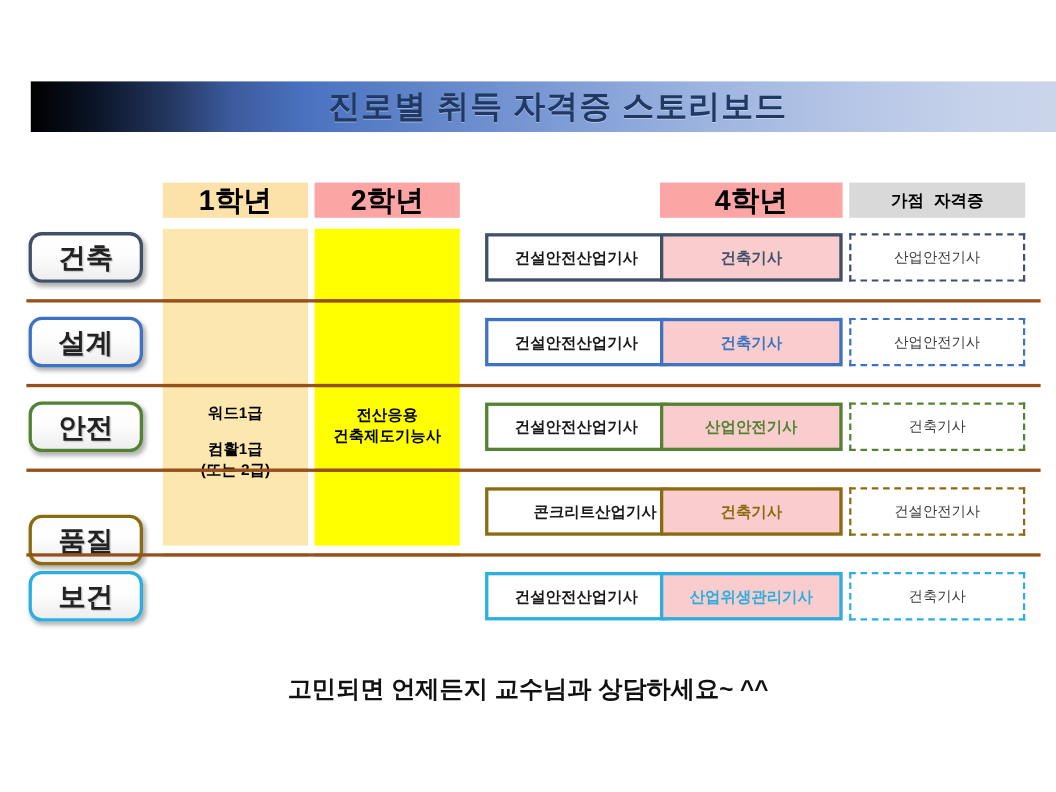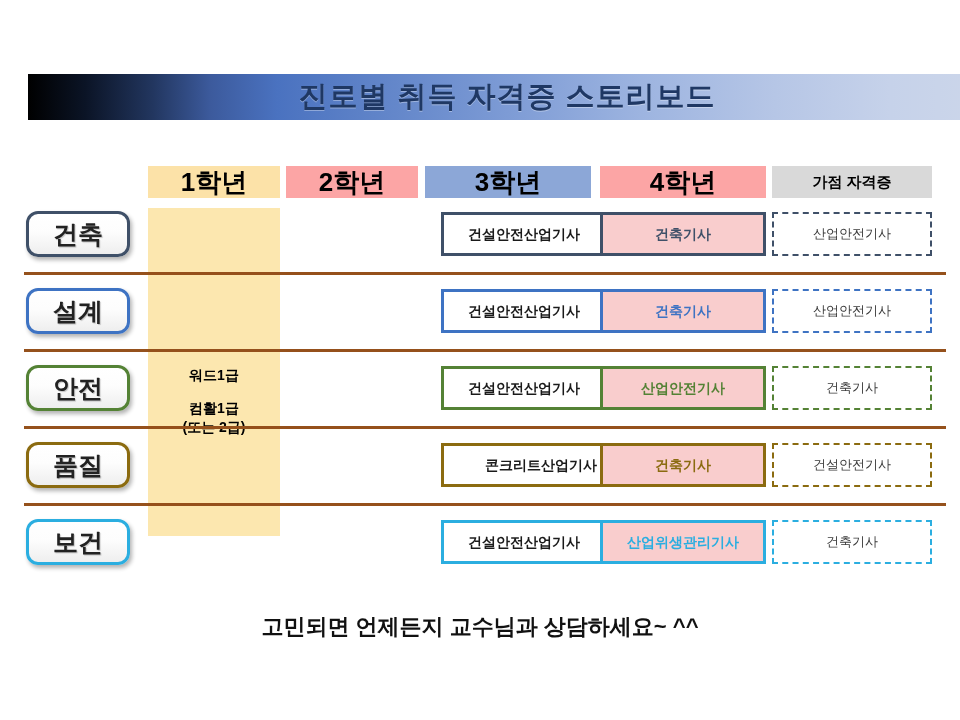--- a/index.html
+++ b/index.html
@@ -62,21 +62,21 @@
     font-weight: bold;
     color: #000000;
     white-space: nowrap;
   }
   .col-header.grade { font-size: 26px; }
   .col-header.bonus { font-size: 15px; }
 
   .col-band {
     position: absolute;
     top: 208px;
-    height: 328px;
+    height: 288px;
     padding-left: 12px;
   }
 
   
   #band-y1 { left: 148px; width: 132px; background: #FCE7AF; }
   #band-y2 { left: 286px; width: 132px; background: #FFFF00; }
 
   .band-text {
     position: absolute;
     left: 0;
@@ -172,38 +172,41 @@
   <div id="title-banner">
     <span id="title-text">진로별 취득 자격증 스토리보드</span>
   </div>
 
   <div class="col-header grade" id="hdr-y1" style="left: 148px; width: 132px; background: rgb(252, 226, 168);">
     <span>1학년</span>
   </div>
   <div class="col-header grade" id="hdr-y2" style="left: 286px; width: 132px; background: #fca5a5;">
     <span>2학년</span>
   </div>
-  <div class="col-header grade" id="hdr-y3" style="left: 425px; width: 166px; background: rgb(140, 167, 215);">
-    <span>3학년</span>
-  </div>
   <div class="col-header grade" id="hdr-y4" style="left: 600px; width: 166px; background: #fca5a5;">
     <span>4학년</span>
   </div>
-  <div class="col-header bonus" id="hdr-bonus" style="left: 772px; width: 160px; background: rgb(217, 217, 217);">
+  <div class="col-header bonus" id="hdr-bonus" style="left: 772px; width: 160px; background: rgb(217, 217, 217); font-family: Liberation Mono, monospace;">
     <span>가점 자격증</span>
   </div>
 
   <div class="col-band" id="band-y1" style="background: rgb(252, 231, 175);">
     <div class="band-text" id="y1-text">
       <span>워드1급</span>
       <span class="gap"></span>
       <span>컴활1급</span><br>
       <span>(또는 2급)</span>
     </div>
   </div>
+  <div class="col-band" id="band-y2" style="background: rgb(255, 255, 0);">
+    <div class="band-text" id="y2-text">
+      <span>전산응용</span><br>
+      <span>건축제도기능사</span>
+    </div>
+  </div>
 
   <div id="rows-layer">
       <div class="row-label" style="top: 211px; border: 3px solid rgb(63, 80, 104);">
         <span>건축</span>
       </div>
       <div class="cert y3" style="top: 212px; height: 44px; border: 3px solid rgb(63, 80, 104); color: rgb(26, 26, 26);">
         <span>건설안전산업기사</span>
       </div>
       <div class="cert y4" style="top: 212px; height: 44px; border: 3px solid rgb(63, 80, 104); color: rgb(63, 80, 104);">
         <span>건축기사</span>
@@ -240,21 +243,21 @@
       <div class="cert y4" style="top: 366px; height: 44px; border: 3px solid rgb(84, 130, 53); color: rgb(84, 130, 53);">
         <span>산업안전기사</span>
       </div>
       <div class="cert bonus" style="top: 366px; height: 44px; border-color: rgb(84, 130, 53);">
         <span>건축기사</span>
       </div>
       <div class="row-sep" style="top: 426px; background: rgb(149, 81, 28);">
         <span class="over-col seg-y1"></span>
         <span class="over-col seg-y2"></span>
       </div>
-      <div class="row-label" style="top: 442px; border: 3px solid rgb(139, 107, 16);">
+      <div class="row-label" style="top: 468px; border: 3px solid rgb(139, 107, 16);">
         <span>품질</span>
       </div>
       <div class="cert y3" style="top: 443px; height: 44px; border: 3px solid rgb(139, 107, 16); color: rgb(26, 26, 26); padding-left: 34px;">
         <span>콘크리트산업기사</span>
       </div>
       <div class="cert y4" style="top: 443px; height: 44px; border: 3px solid rgb(139, 107, 16); color: rgb(139, 107, 16);">
         <span>건축기사</span>
       </div>
       <div class="cert bonus" style="top: 443px; height: 44px; border-color: rgb(139, 107, 16);">
         <span>건설안전기사</span>

